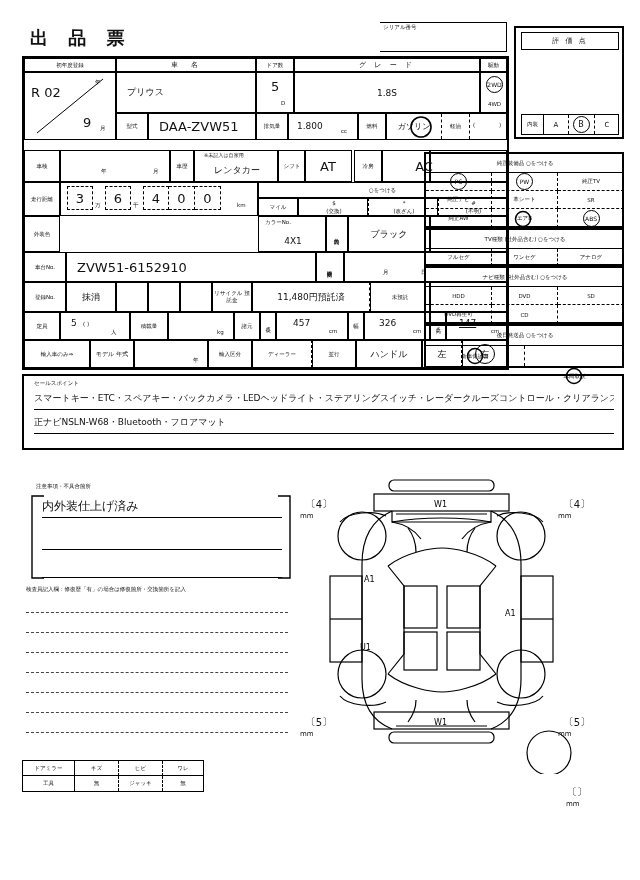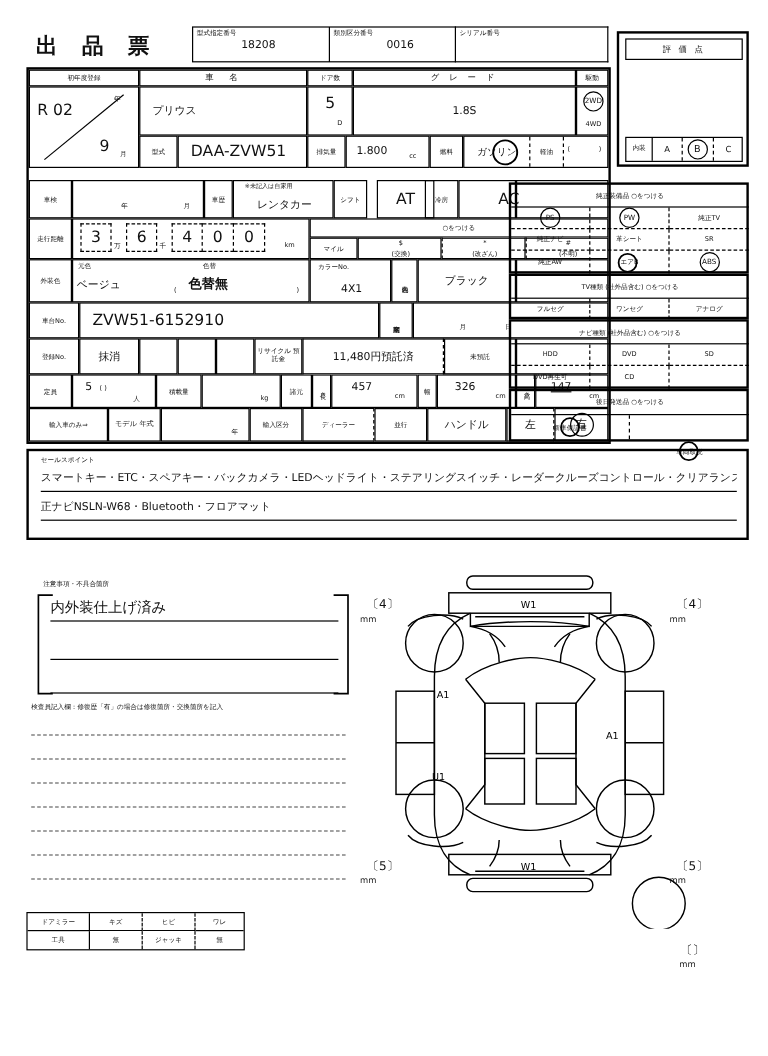--- a/index.html
+++ b/index.html
@@ -21,29 +21,21 @@
   svg{display:block;}
   .tiny{font-size:5.5px;}
 </style>
 </head>
 <body>
 
 <div class="sheet">
 
   <div class="blk title" style="left:30px;top:26px;width:120px;height:26px;">出 品 票</div>
 
-  <div class="blk b1" style="left:160px;top:22px;width:115px;height:30px;">
-    <div class="blk tiny" style="left:3px;top:1px;">型式指定番号</div>
-    <div class="blk md" style="left:40px;top:10px;">18208</div>
-  </div>
-
-  <div class="blk b1" style="left:275px;top:22px;width:105px;height:30px;border-left:none;">
-    <div class="blk tiny" style="left:3px;top:1px;">類別区分番号</div>
-    <div class="blk md" style="left:47px;top:10px;">0016</div>
-  </div>
+
 
   <div class="blk b1" style="left:380px;top:22px;width:127px;height:30px;border-left:none;">
     <div class="blk tiny" style="left:3px;top:1px;">シリアル番号</div>
     <div class="blk md" style="left:40px;top:10px;"></div>
   </div>
 
   <div class="blk b2" style="left:514px;top:26px;width:110px;height:113px;">
     <div class="blk b1 ctr lbl" style="left:5px;top:4px;width:98px;height:18px;letter-spacing:2px;">評 価 点</div>
     <div class="blk b1" style="left:5px;top:86px;width:98px;height:21px;">
       <div class="blk ctr tiny" style="left:0;top:0;width:22px;height:19px;border-right:1px solid #000;line-height:1;">
@@ -117,21 +109,21 @@
   <div class="blk b1" style="left:60px;top:150px;width:110px;height:32px;">
     <div class="blk tiny" style="left:40px;top:17px;">年</div>
     <div class="blk tiny" style="left:92px;top:17px;">月</div>
   </div>
   <div class="blk b1 ctr tiny" style="left:170px;top:150px;width:24px;height:32px;">車歴</div>
   <div class="blk b1" style="left:194px;top:150px;width:84px;height:32px;">
     <div class="blk tiny" style="left:9px;top:1px;transform:scale(.92);transform-origin:left top;">※未記入は自家用</div>
     <div class="blk ctr md" style="left:0;top:10px;width:84px;height:18px;">レンタカー</div>
   </div>
   <div class="blk b1 ctr tiny" style="left:278px;top:150px;width:28px;height:32px;">シフト</div>
-  <div class="blk b1 ctr lg" style="left:314px;top:150px;width:48px;height:32px;">AT</div>
+  <div class="blk b1 ctr lg" style="left:304px;top:150px;width:48px;height:32px;">AT</div>
   <div class="blk b1 ctr tiny" style="left:354px;top:150px;width:28px;height:32px;">冷房</div>
   <div class="blk b1 ctr lg" style="left:382px;top:150px;width:48px;height:32px;padding-left:36px;">AC</div>
   <div class="blk b1" style="left:430px;top:150px;width:77px;height:32px;"></div>
 
   <div class="blk b1 ctr tiny" style="left:24px;top:182px;width:36px;height:34px;">走行距離</div>
   <div class="blk b1" style="left:60px;top:182px;width:198px;height:34px;">
     <div class="blk ctr lg" style="left:6px;top:3px;width:26px;height:24px;border:1px dashed #000;">3</div>
     <div class="blk tiny" style="left:34px;top:19px;">万</div>
     <div class="blk ctr lg" style="left:44px;top:3px;width:26px;height:24px;border:1px dashed #000;">6</div>
     <div class="blk tiny" style="left:72px;top:19px;">千</div>
@@ -149,28 +141,20 @@
   <div class="blk b1" style="left:368px;top:198px;width:70px;height:18px;border-left:1px dashed #000;">
     <div class="blk tiny ctr" style="left:0;top:-1px;width:70px;height:10px;">*</div>
     <div class="blk tiny ctr" style="left:0;top:7px;width:70px;height:10px;">(改ざん)</div>
   </div>
   <div class="blk b1" style="left:438px;top:198px;width:69px;height:18px;border-left:1px dashed #000;">
     <div class="blk tiny ctr" style="left:0;top:-1px;width:69px;height:10px;">#</div>
     <div class="blk tiny ctr" style="left:0;top:7px;width:69px;height:10px;">(不明)</div>
   </div>
 
   <div class="blk b1 ctr tiny" style="left:24px;top:216px;width:36px;height:36px;">外装色</div>
-  <div class="blk b1" style="left:60px;top:216px;width:198px;height:36px;">
-    <div class="blk tiny" style="left:4px;top:1px;">元色</div>
-    <div class="blk md" style="left:3px;top:14px;">ベージュ</div>
-    <div class="blk tiny" style="left:108px;top:1px;">色替</div>
-    <div class="blk" style="left:96px;top:12px;font-size:11px;font-weight:bold;">色替無</div>
-    <div class="blk tiny" style="left:84px;top:22px;">(</div>
-    <div class="blk tiny" style="left:186px;top:22px;">)</div>
-  </div>
   <div class="blk b1" style="left:258px;top:216px;width:68px;height:36px;">
     <div class="blk tiny" style="left:6px;top:2px;">カラーNo.</div>
     <div class="blk md ctr" style="left:0;top:16px;width:68px;height:16px;">4X1</div>
   </div>
   <div class="blk b1 ctr tiny" style="left:326px;top:216px;width:22px;height:36px;line-height:1.1;">
     <span style="writing-mode:vertical-rl;">内装色</span>
   </div>
   <div class="blk b1 ctr md" style="left:348px;top:216px;width:82px;height:36px;">ブラック</div>
   <div class="blk b1" style="left:430px;top:216px;width:77px;height:36px;"></div>
 

